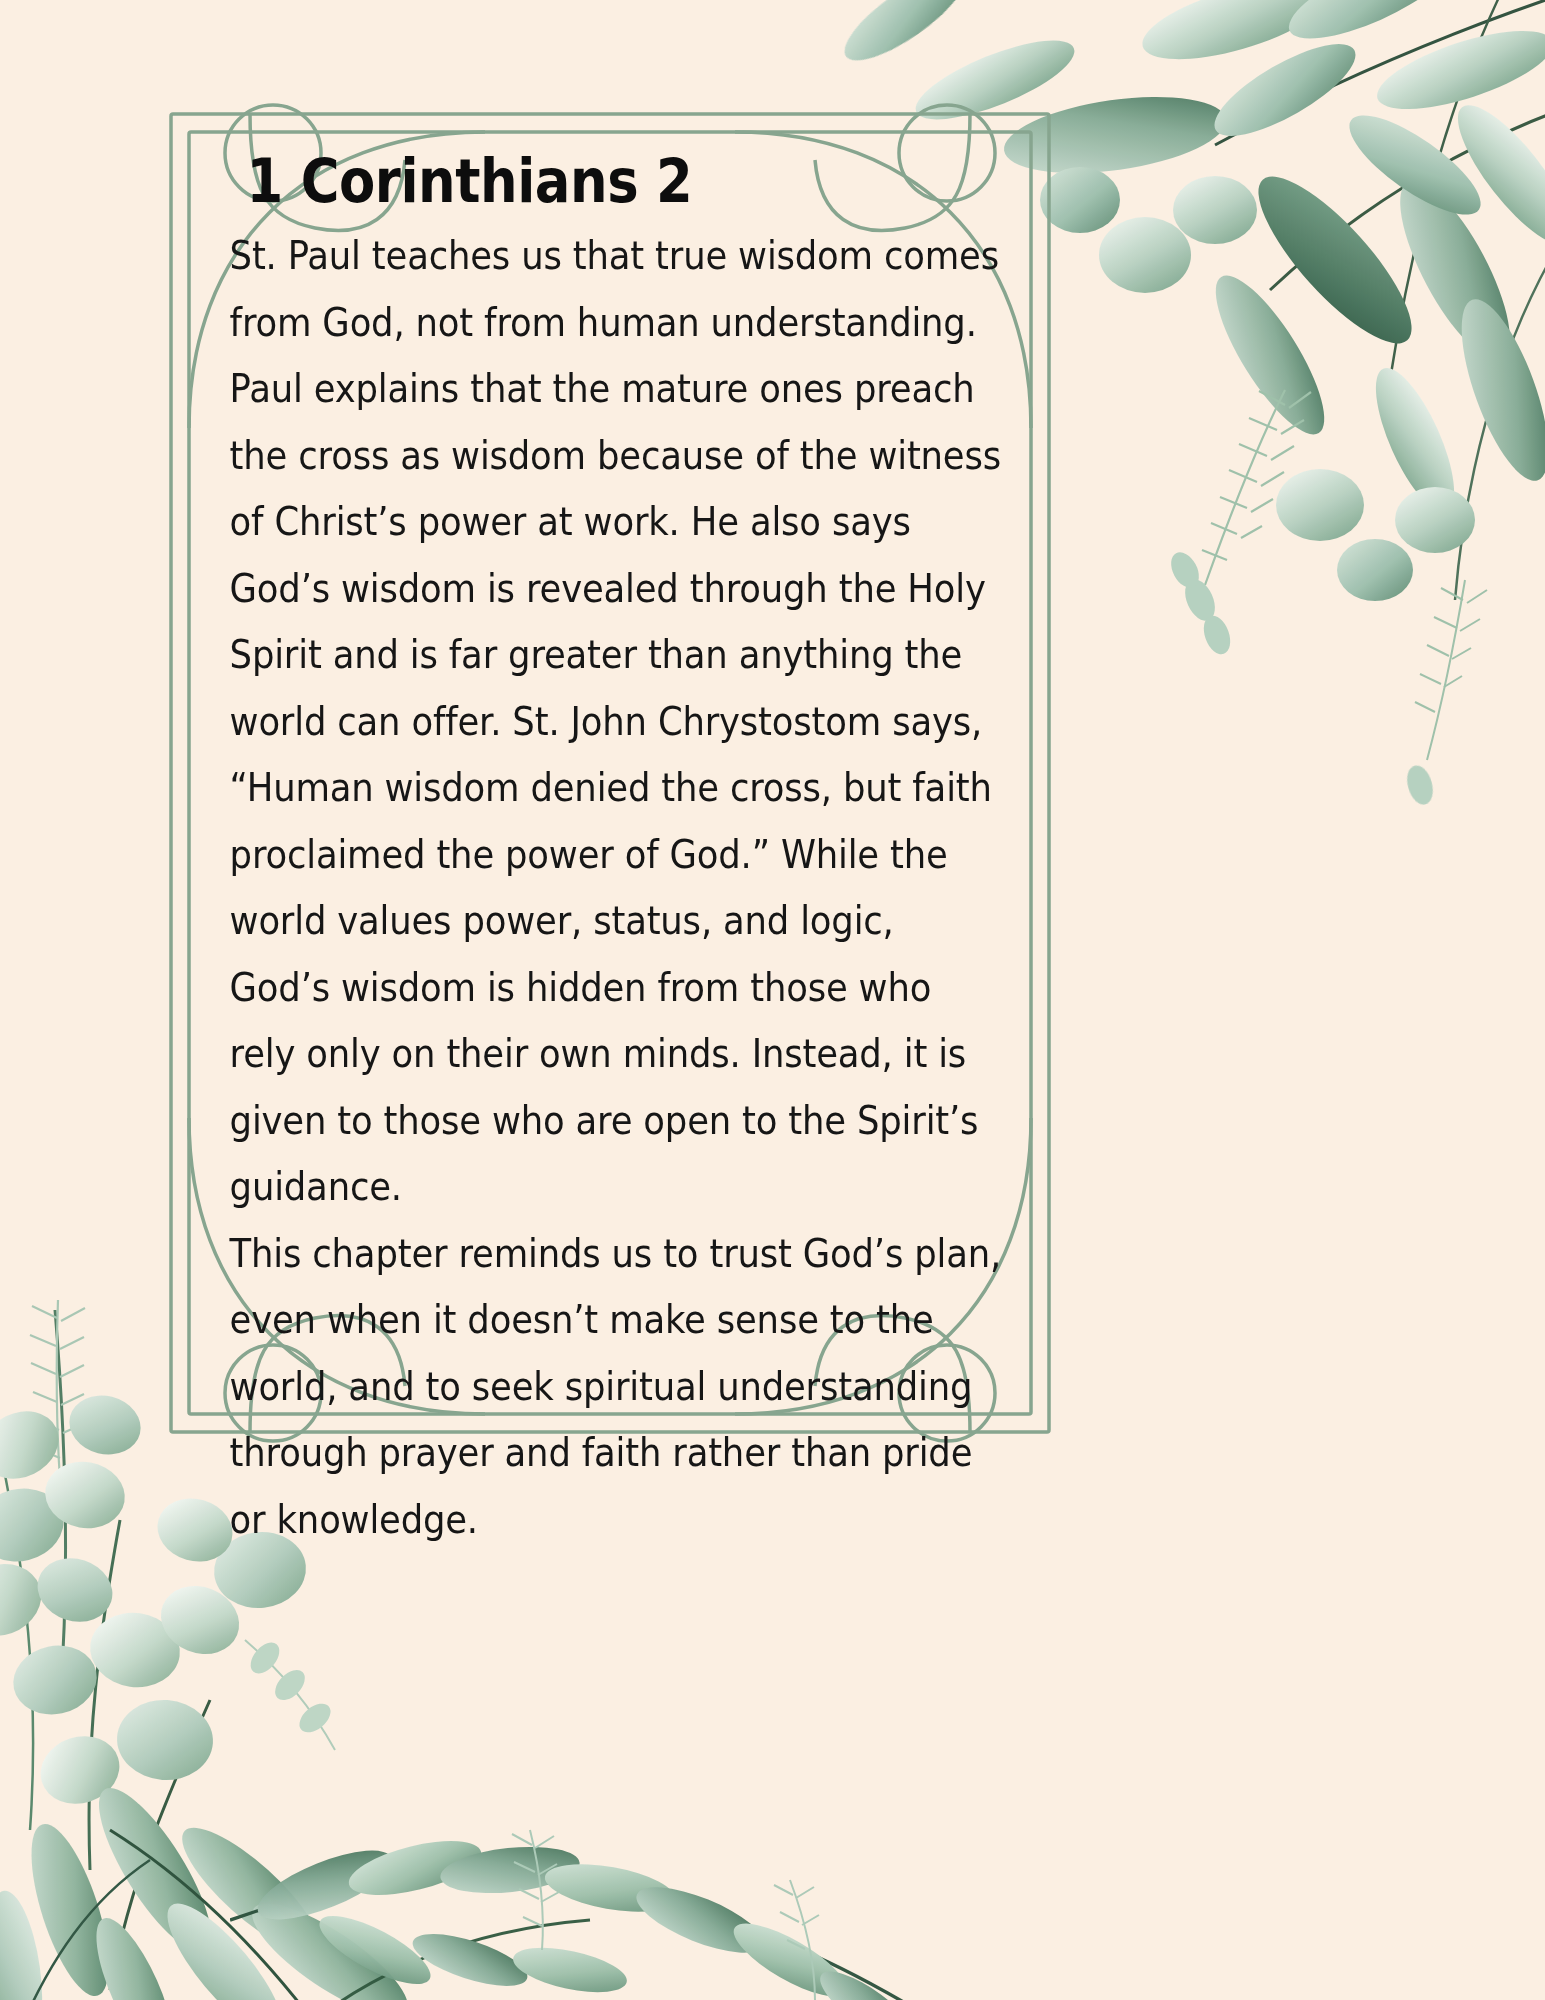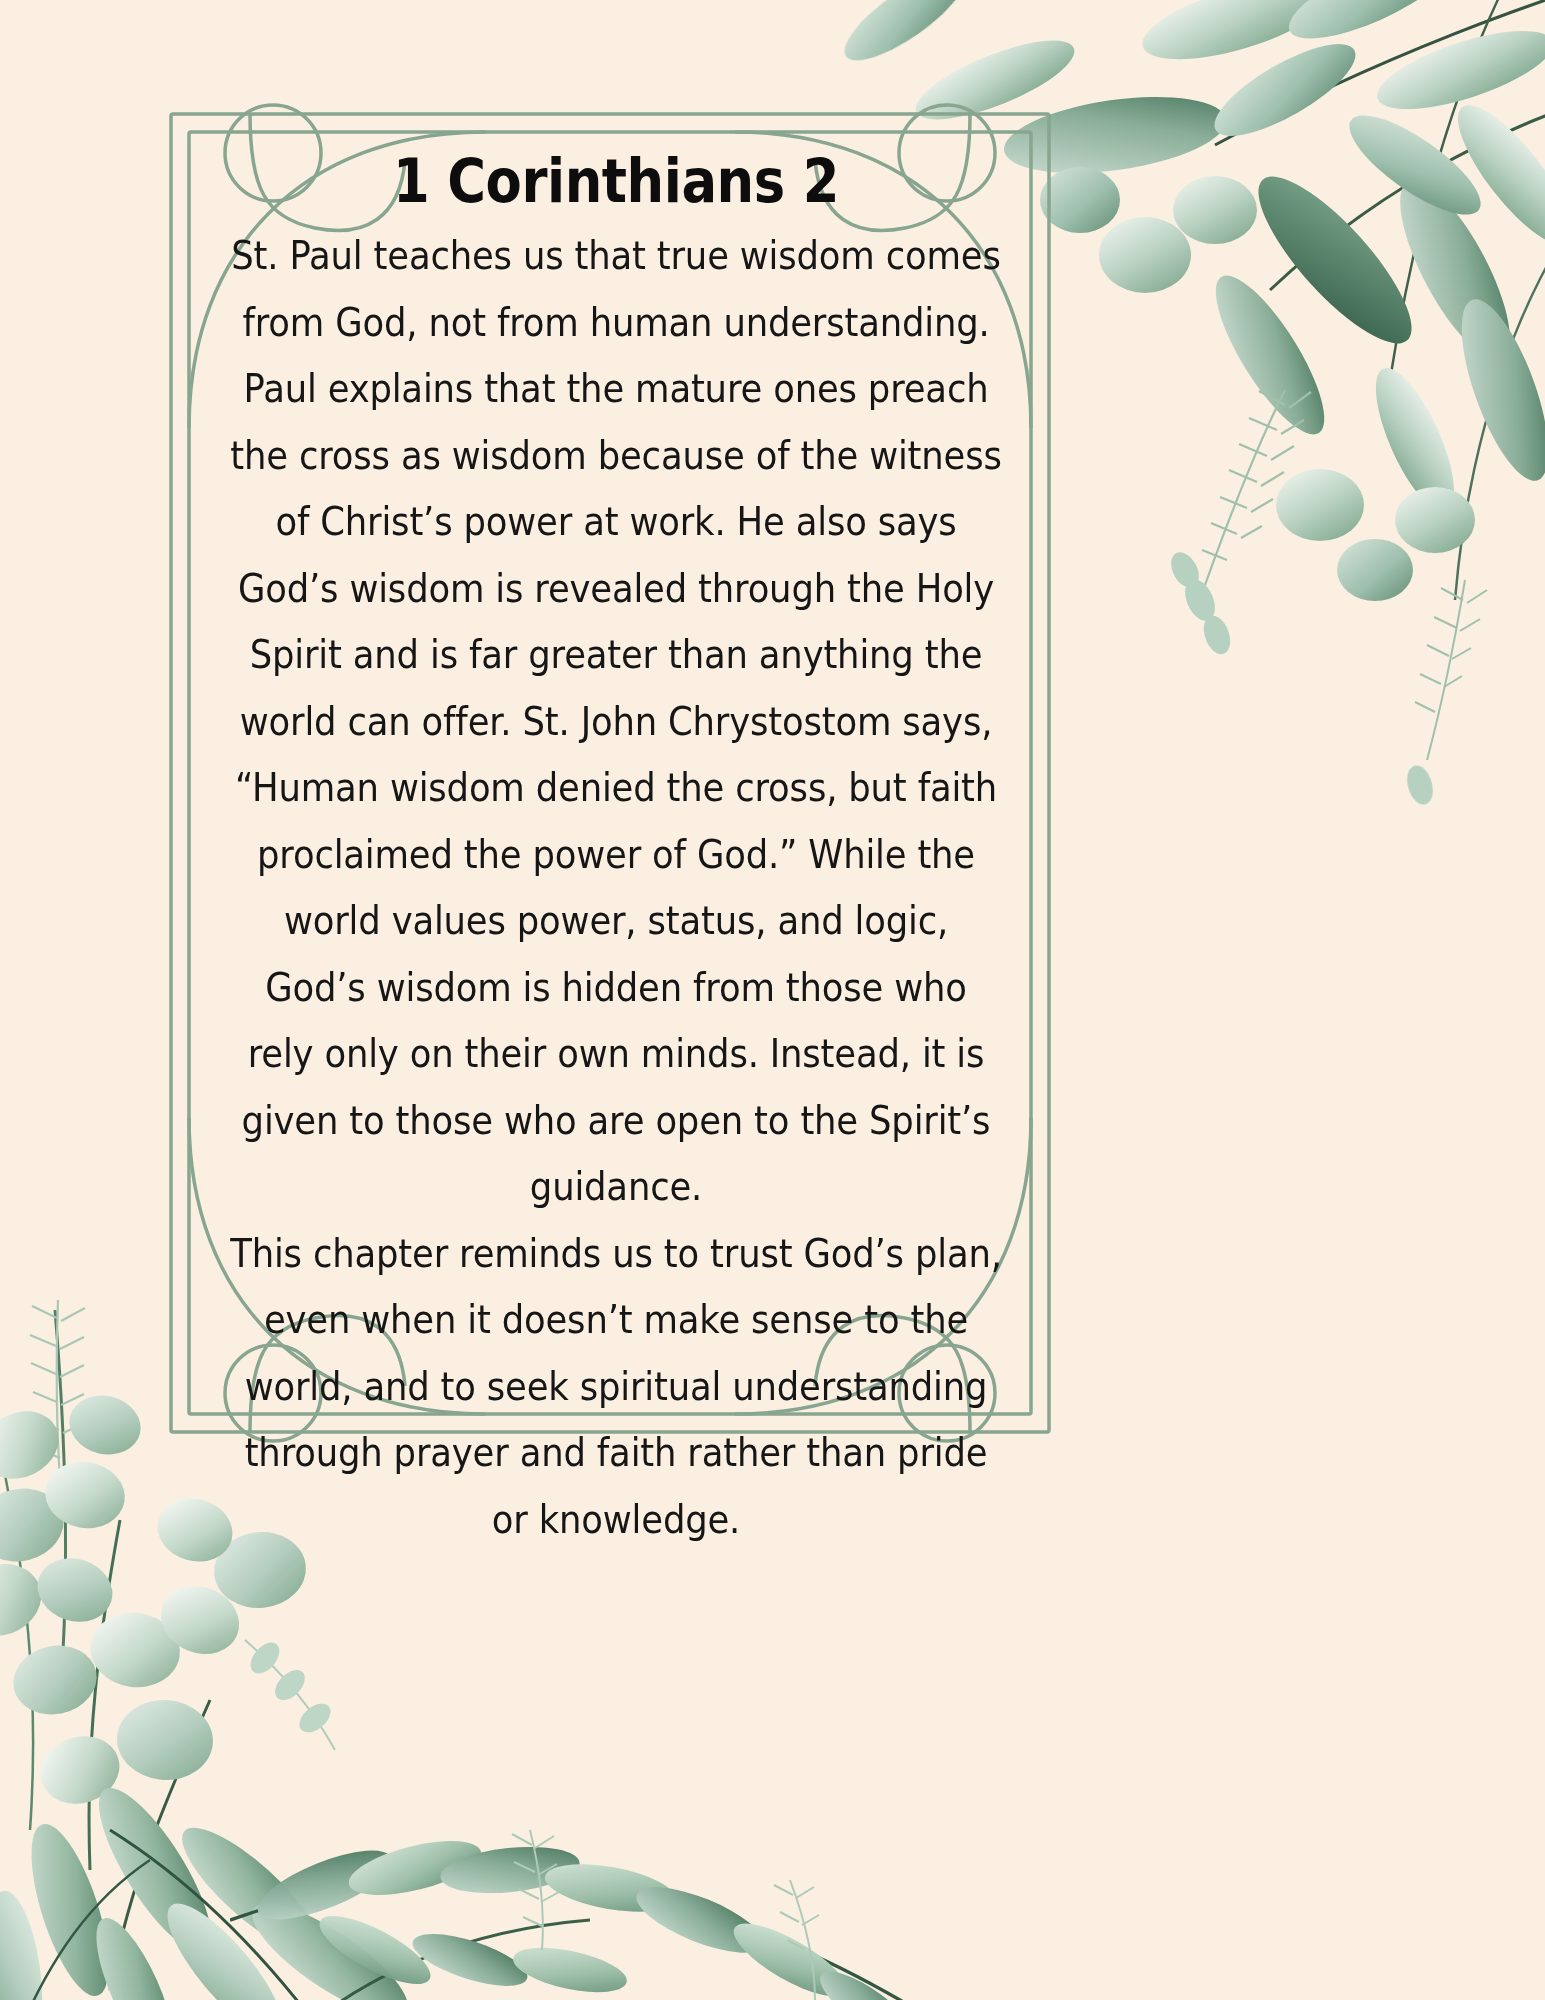--- a/index.html
+++ b/index.html
@@ -39,21 +39,21 @@
     width: 910px;
     height: 1350px;
   }
 
   
   .content {
     position: absolute;
     left: 196px;
     top: 150px;
     width: 840px;
-    text-align: center;
+    text-align: left;
     color: #141414;
   }
 
   .doc-title {
     font-family: "DejaVu Sans", sans-serif;
     font-size: 60px;
     font-weight: 700;
     letter-spacing: -0.5px;
     line-height: 1.05;
     margin: 0 0 10px 0;

